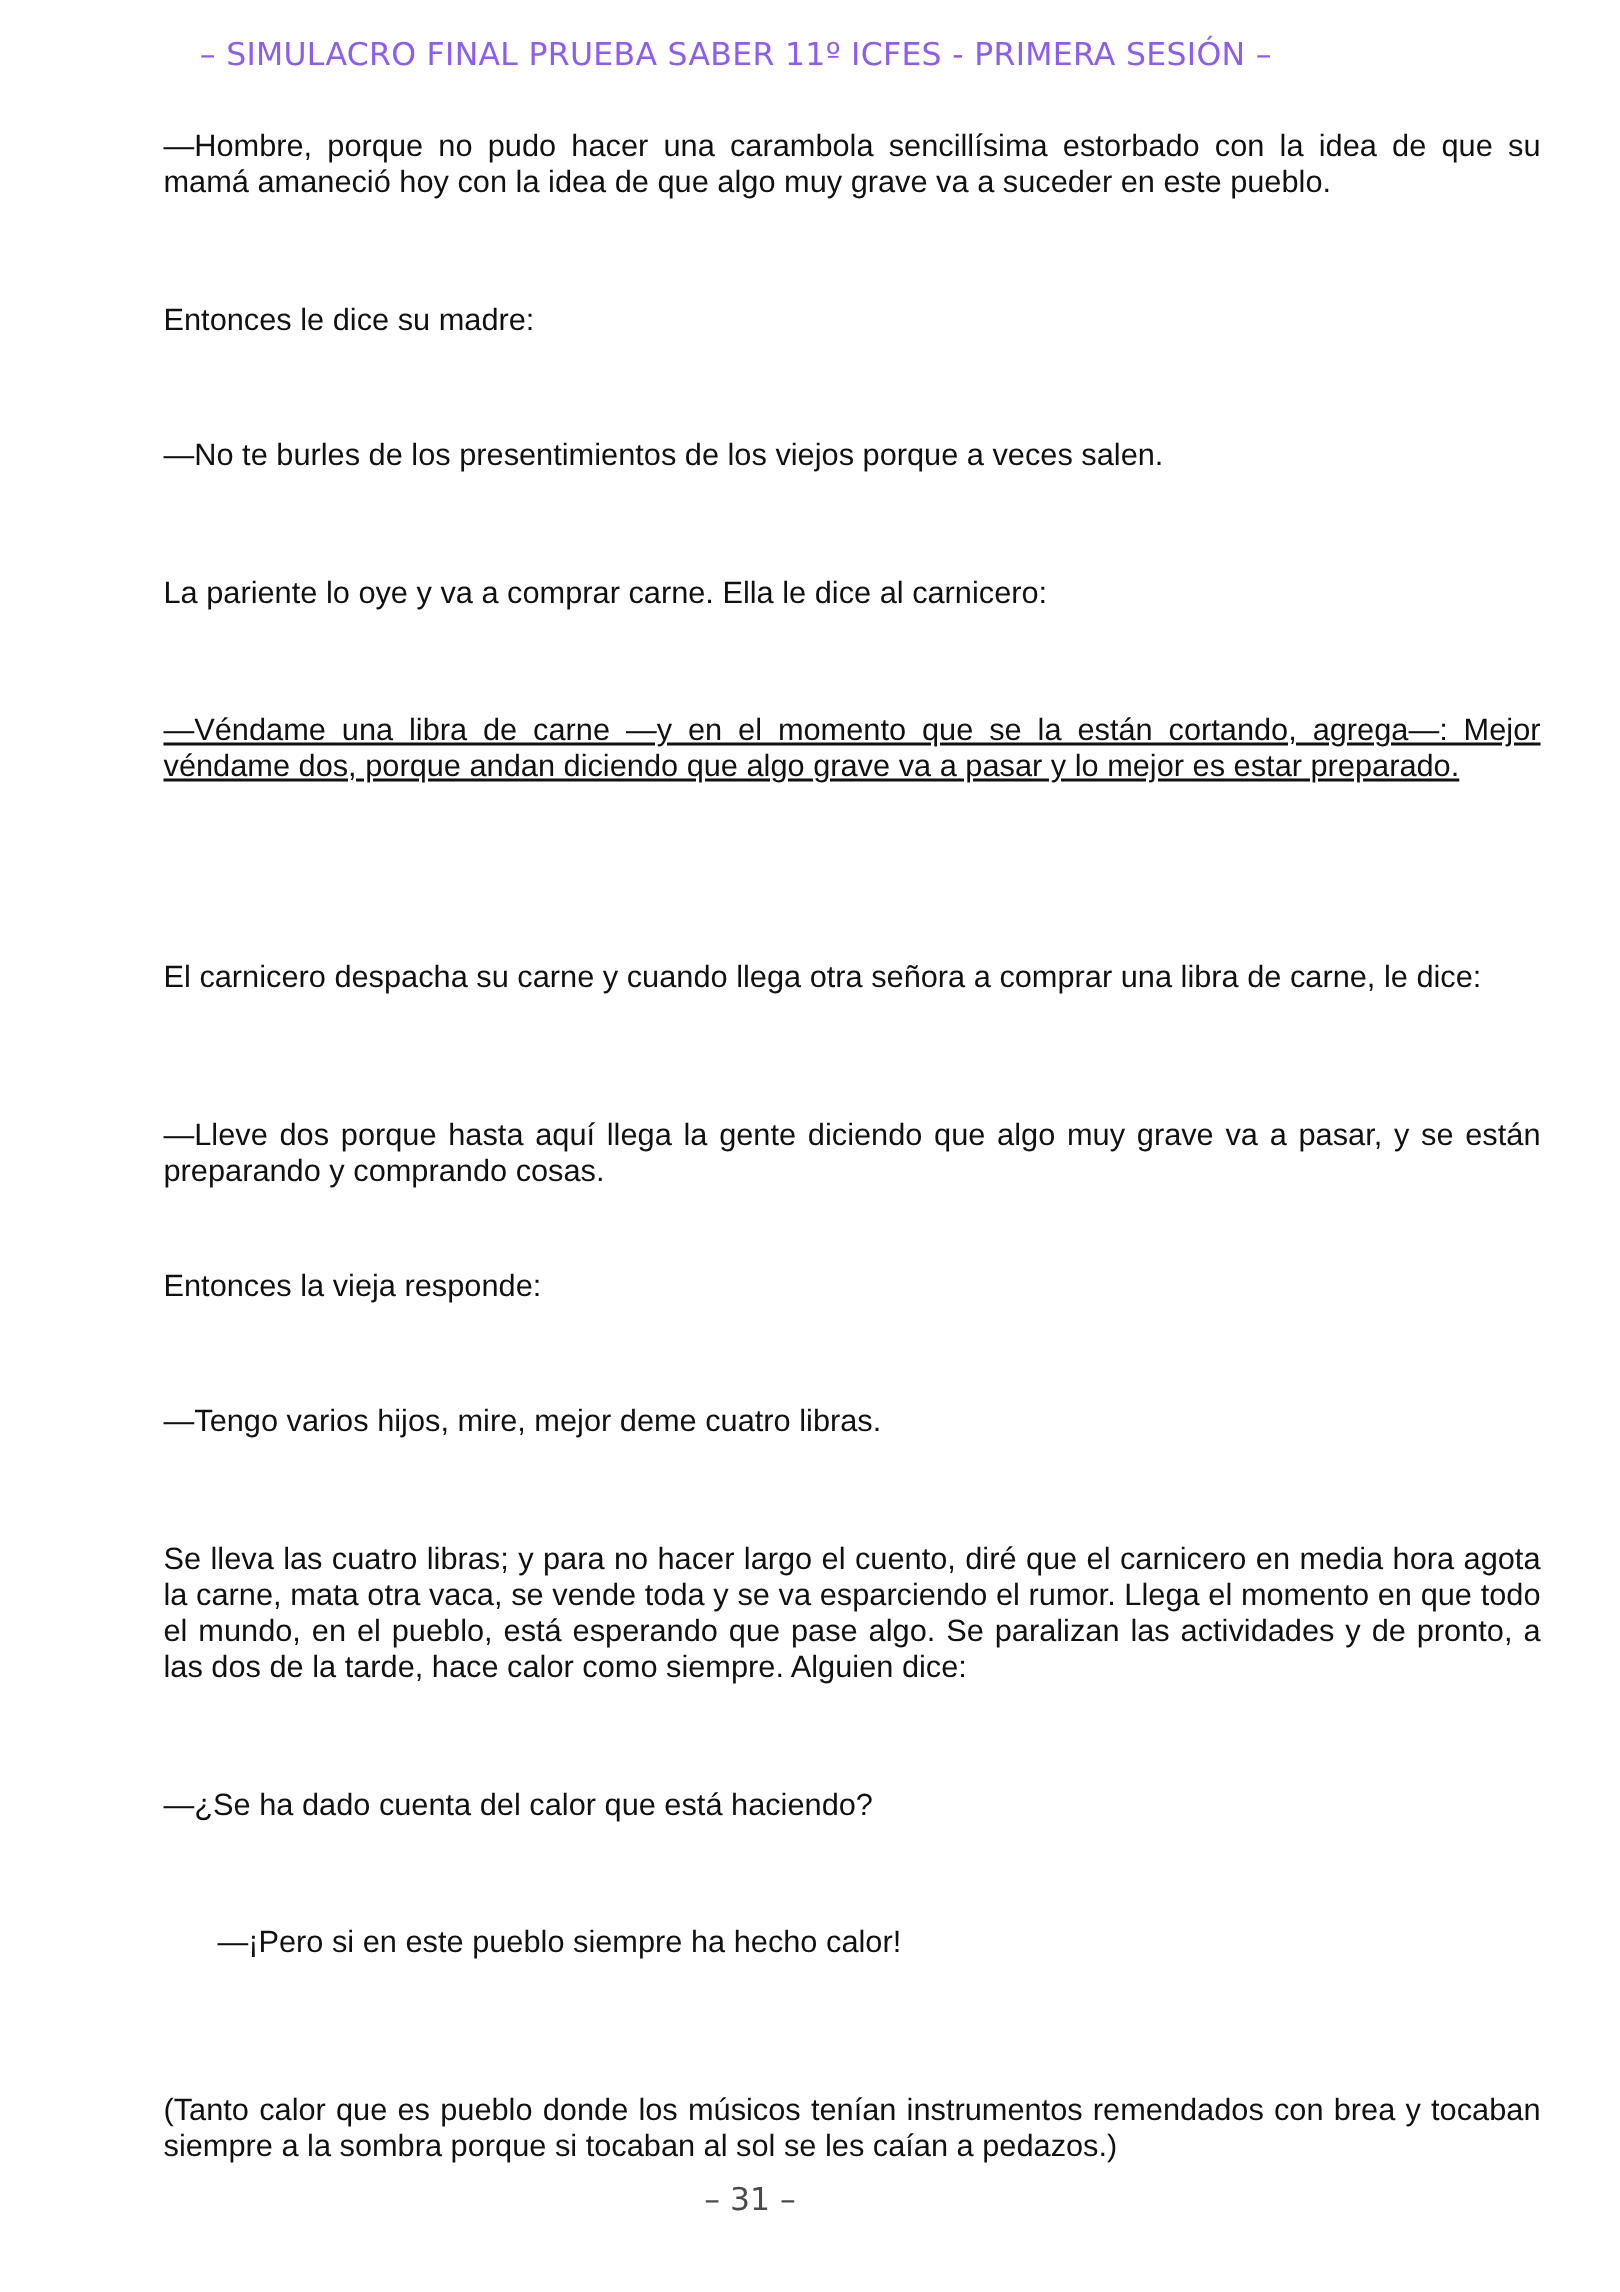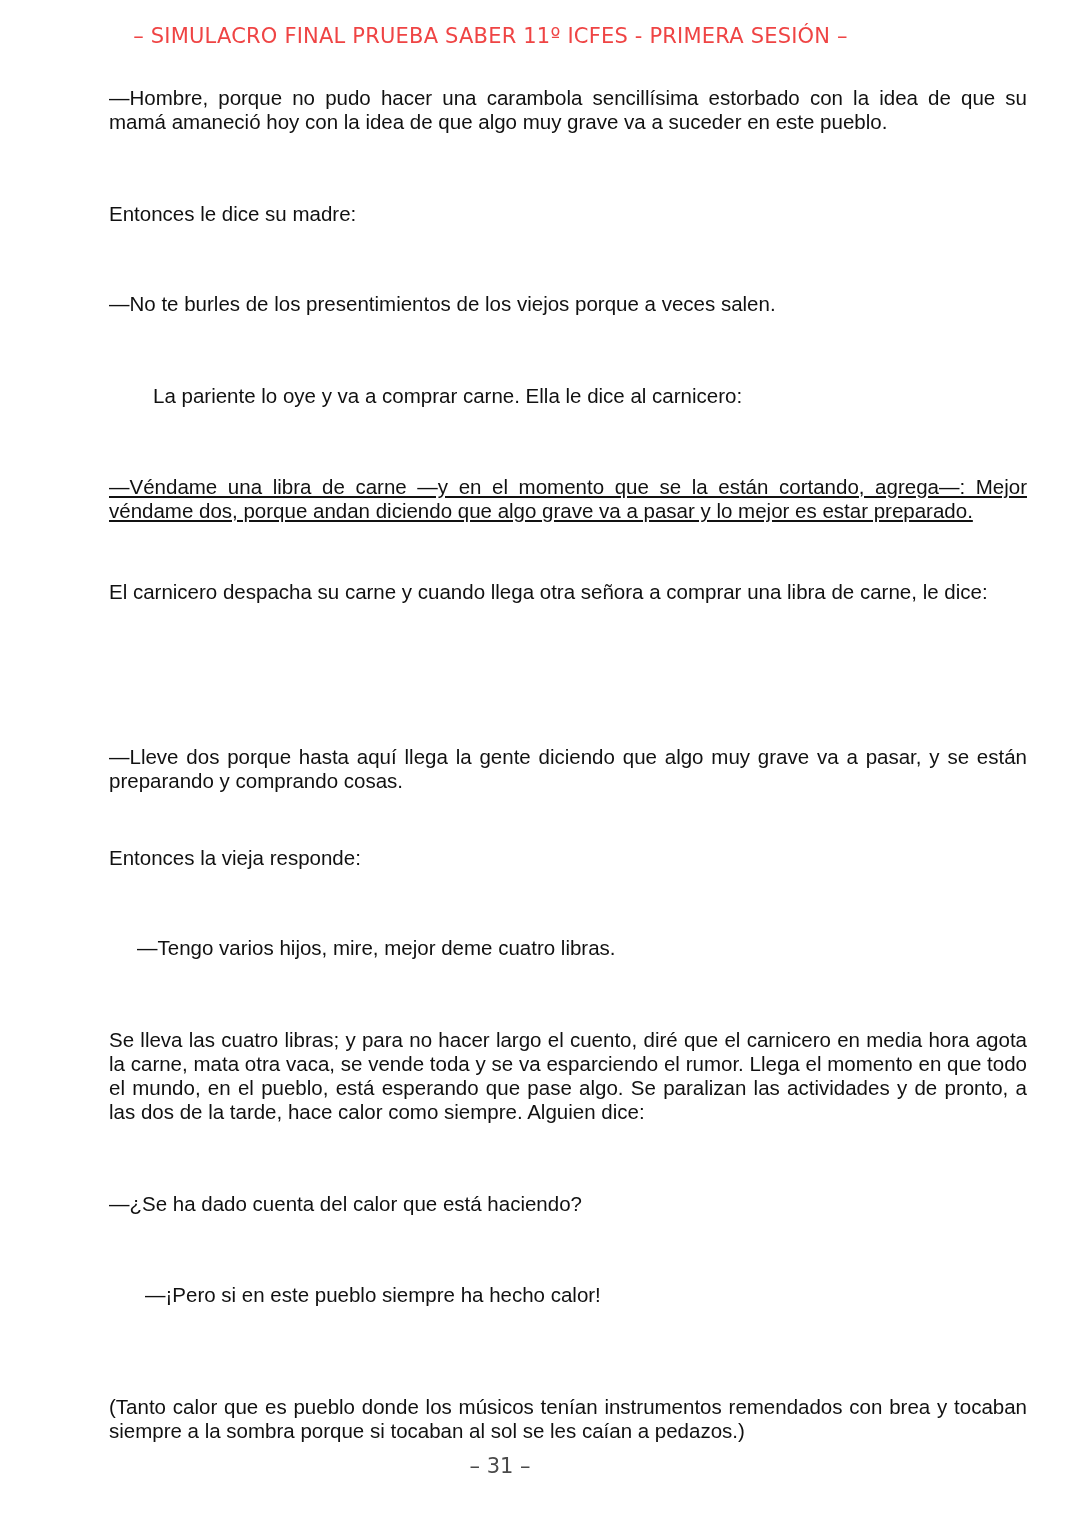--- a/index.html
+++ b/index.html
@@ -1,19 +1,19 @@
 <!DOCTYPE html>
 <html><head>
   <meta charset="utf-8">
   <style>
     html, body { margin: 0; padding: 0; background: #ffffff; }
     body { width: 1080px; height: 1528px; position: relative; overflow: hidden; }
     .header {
       position: absolute; top: 24px; left: 0; width: 981px; text-align: center;
-      font-family: "DejaVu Sans", sans-serif; font-size: 21px; color: #ef4444;
+      font-family: "DejaVu Sans", sans-serif; font-size: 21px; color: #8b5cf6;
       letter-spacing: 0.2px;
     }
     .content {
       position: absolute; left: 109px; width: 918px;
       font-family: "Liberation Sans", sans-serif; font-size: 20.5px; line-height: 24px;
       color: #111111;
     }
     .para { position: absolute; left: 0; width: 918px; text-align: justify; margin: 0; }
     .para.last-left { text-align-last: left; }
     .footer {
@@ -23,25 +23,25 @@
   </style>
 </head>
 <body>
 
 <div class="header">– SIMULACRO FINAL PRUEBA SABER 11º ICFES - PRIMERA SESIÓN –</div>
 
 <div class="content" style="top:0;">
   <p class="para last-left" style="top:86px;">—Hombre, porque no pudo hacer una carambola sencillísima estorbado con la idea de que su mamá amaneció hoy con la idea de que algo muy grave va a suceder en este pueblo.</p>
   <p class="para last-left" style="top:202px;">Entonces le dice su madre:</p>
   <p class="para last-left" style="top:292px;">—No te burles de los presentimientos de los viejos porque a veces salen.</p>
-  <p class="para last-left" style="top:384px;margin-left:44px;">La pariente lo oye y va a comprar carne. Ella le dice al carnicero:</p>
+  <p class="para last-left" style="top:384px;">La pariente lo oye y va a comprar carne. Ella le dice al carnicero:</p>
   <p class="para last-left" style="top:475px;text-decoration:underline;">—Véndame una libra de carne —y en el momento que se la están cortando, agrega—: Mejor véndame dos, porque andan diciendo que algo grave va a pasar y lo mejor es estar preparado.</p>
-  <p class="para last-left" style="top:580px;">El carnicero despacha su carne y cuando llega otra señora a comprar una libra de carne, le dice:</p>
+  <p class="para last-left" style="top:640px;">El carnicero despacha su carne y cuando llega otra señora a comprar una libra de carne, le dice:</p>
   <p class="para last-left" style="top:745px;">—Lleve dos porque hasta aquí llega la gente diciendo que algo muy grave va a pasar, y se están preparando y comprando cosas.</p>
   <p class="para last-left" style="top:846px;">Entonces la vieja responde:</p>
-  <p class="para last-left" style="top:936px;margin-left:28px;">—Tengo varios hijos, mire, mejor deme cuatro libras.</p>
+  <p class="para last-left" style="top:936px;">—Tengo varios hijos, mire, mejor deme cuatro libras.</p>
   <p class="para last-left" style="top:1028px;">Se lleva las cuatro libras; y para no hacer largo el cuento, diré que el carnicero en media hora agota la carne, mata otra vaca, se vende toda y se va esparciendo el rumor. Llega el momento en que todo el mundo, en el pueblo, está esperando que pase algo. Se paralizan las actividades y de pronto, a las dos de la tarde, hace calor como siempre. Alguien dice:</p>
   <p class="para last-left" style="top:1192px;">—¿Se ha dado cuenta del calor que está haciendo?</p>
   <p class="para last-left" style="top:1283px;margin-left:36px;">—¡Pero si en este pueblo siempre ha hecho calor!</p>
   <p class="para last-left" style="top:1395px;">(Tanto calor que es pueblo donde los músicos tenían instrumentos remendados con brea y tocaban siempre a la sombra porque si tocaban al sol se les caían a pedazos.)</p>
 </div>
 
 <div class="footer">– 31 –</div>
 
 </body></html>

